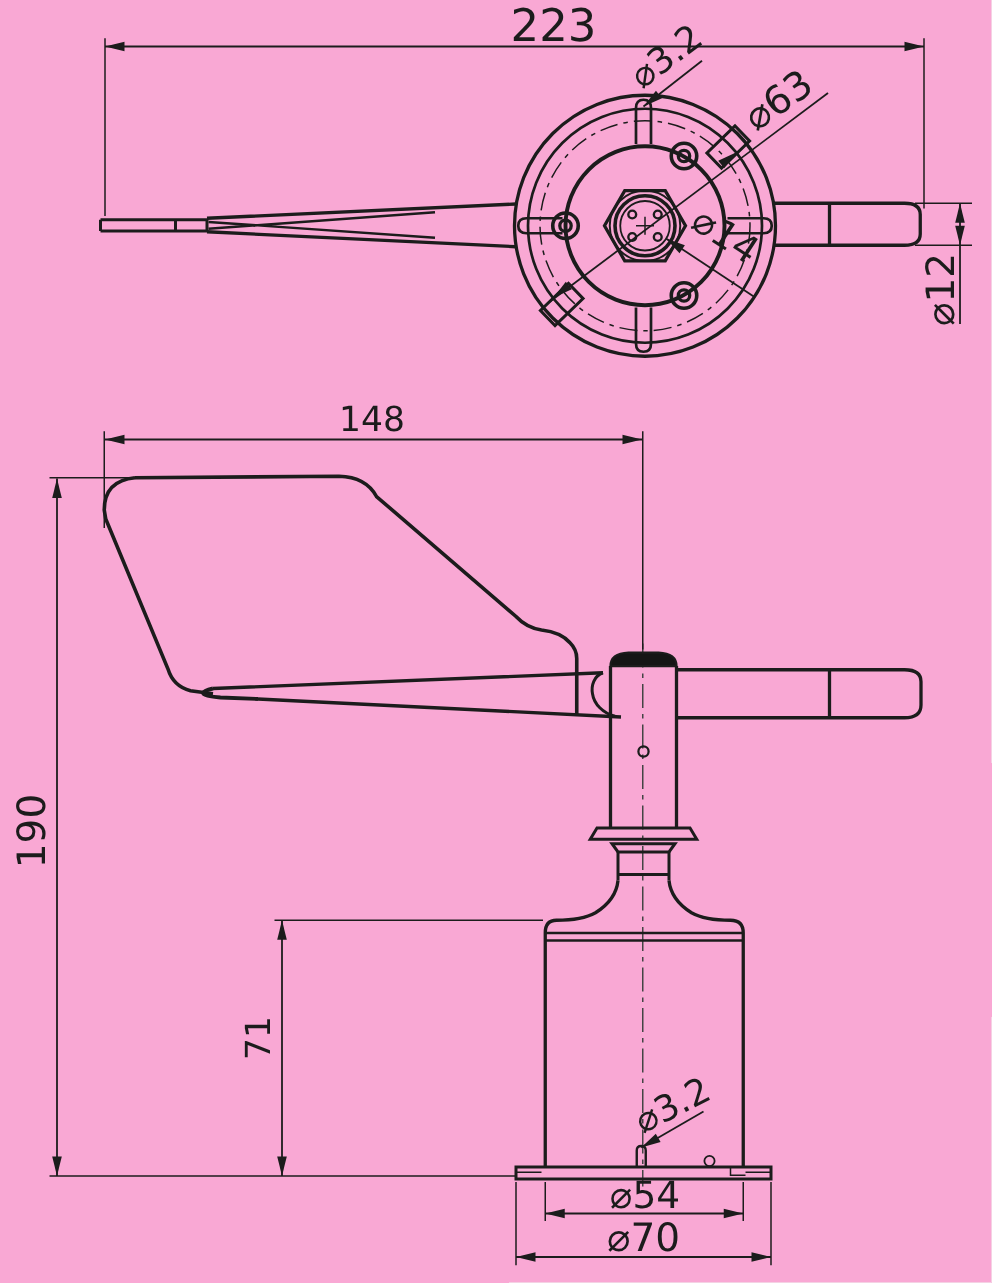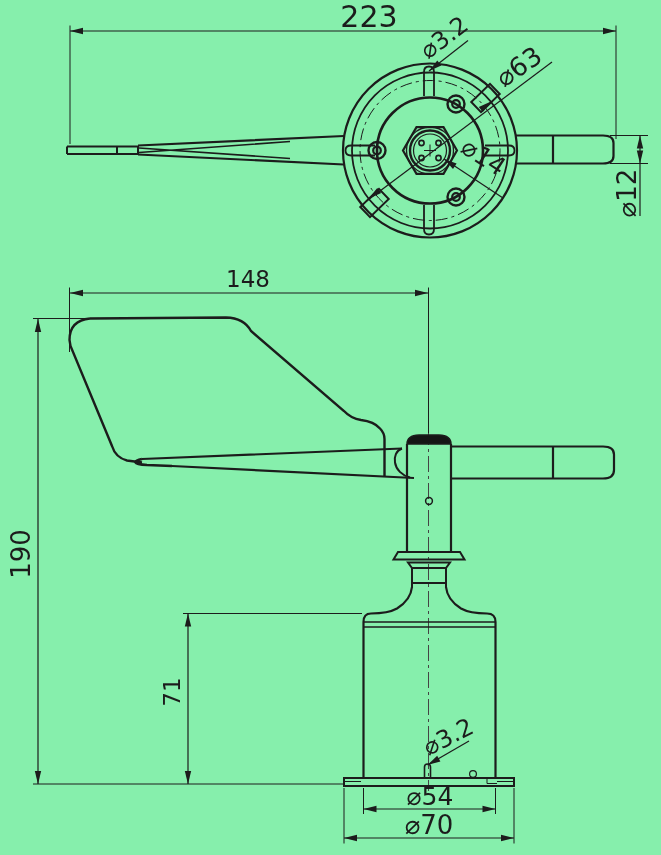--- a/index.html
+++ b/index.html
@@ -1,16 +1,16 @@
 <!DOCTYPE html>
 <html><head>
 <meta charset="utf-8">
 <style>
   html,body{margin:0;padding:0;background:#f2f2f2;}
-  .canvas{width:661px;height:855px;background:#86efac;margin:0 auto;position:relative;overflow:hidden;}
+  .canvas{width:661px;height:855px;background:#f9a8d4;margin:0 auto;position:relative;overflow:hidden;}
   svg{display:block;}
   .dim-text{font-family:"DejaVu Sans","Liberation Sans",sans-serif;fill:#1c1c1c;}
   .obj{stroke:#1c1c1c;fill:none;}
   .dimln{stroke:#1c1c1c;fill:none;stroke-width:1.2;}
   .extln{stroke:#1c1c1c;fill:none;stroke-width:1;}
   .arrow{fill:#1c1c1c;stroke:none;}
 </style>
 </head>
 <body>
 

